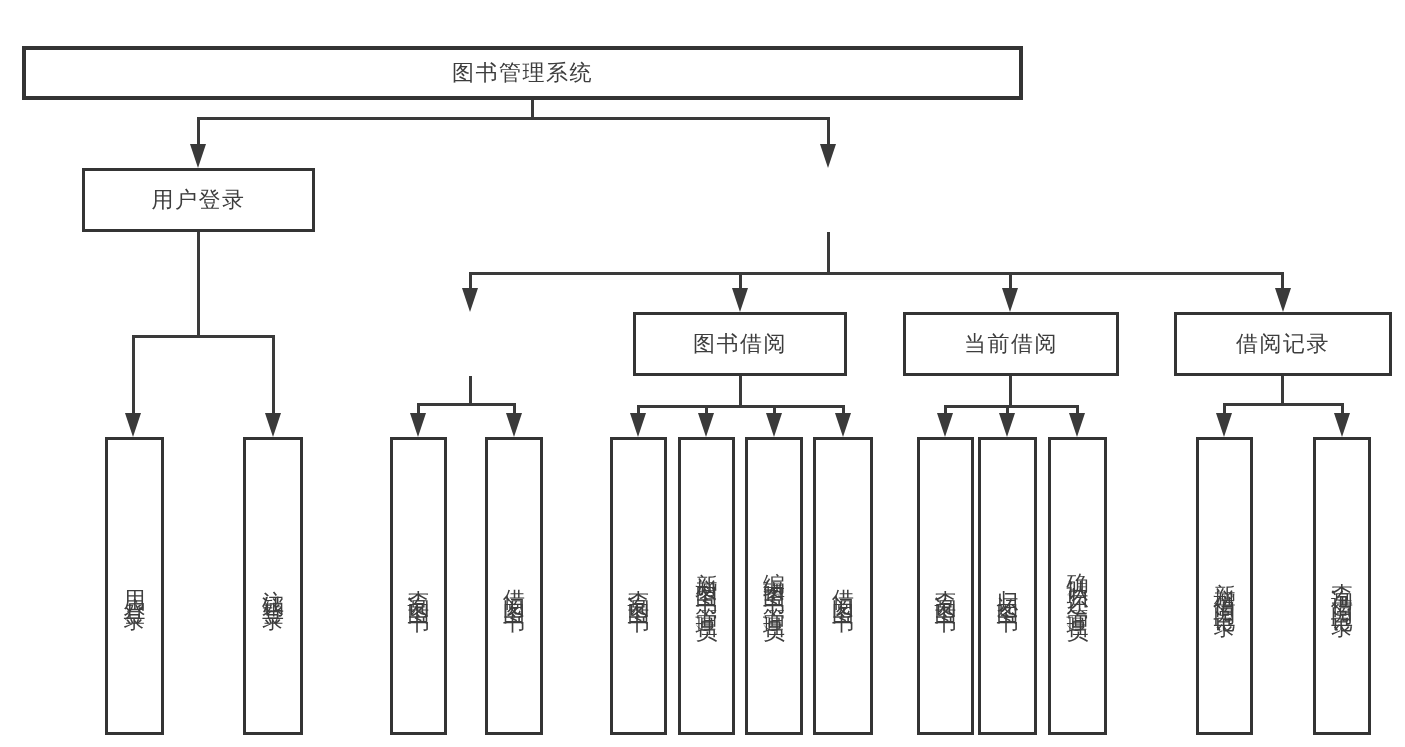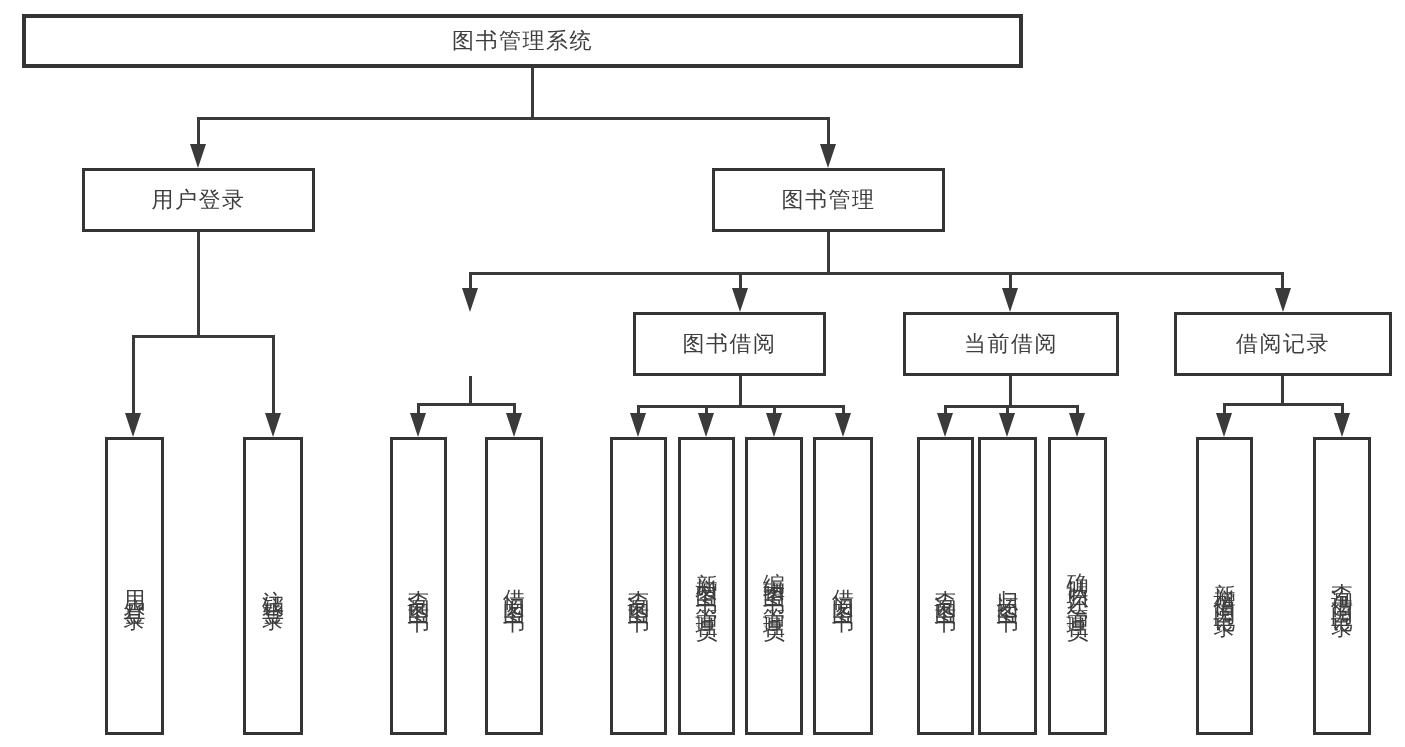--- a/index.html
+++ b/index.html
@@ -14,21 +14,21 @@
   .node {
     position: absolute;
     box-sizing: border-box;
     background: #fff;
     border: 3px solid var(--border, #343434);
     display: flex;
     align-items: center;
     justify-content: center;
     color: var(--text, #3d3d3d);
   }
-  .node.root { border-width: 4px; }
+  .node.root { border-width: 4px; margin-top: 32px; }
   .node .lbl {
     font-size: 22px;
     letter-spacing: 1.5px;
     white-space: nowrap;
   }
   .node.v .lbl {
     writing-mode: vertical-rl;
     text-orientation: mixed;
     font-size: 22px;
     letter-spacing: 7px;
@@ -111,30 +111,27 @@
     <div class="arrow" style="left: 999px; top: 413px;"></div>
     <div class="arrow" style="left: 1069px; top: 413px;"></div>
     <div class="arrow" style="left: 1216px; top: 413px;"></div>
     <div class="arrow" style="left: 1334px; top: 413px;"></div>
     <div class="node root" style="left: 22px; top: 14px; width: 1001px; height: 54px;">
       <span class="lbl">图书管理系统</span>
     </div>
     <div class="node" style="left: 82px; top: 168px; width: 233px; height: 64px;">
       <span class="lbl">用户登录</span>
     </div>
-    <div class="node" style="left: 712px; top: 168px; width: 233px; height: 64px;">
-      <span class="lbl">图书管理</span>
-    </div>
     <div class="node v" style="left: 105px; top: 437px; width: 59px; height: 298px;">
       <span class="lbl">用户登录</span>
     </div>
     <div class="node v" style="left: 243px; top: 437px; width: 60px; height: 298px;">
       <span class="lbl">注销登录</span>
     </div>
-    <div class="node" style="left: 633px; top: 312px; width: 193px; height: 64px;">
+    <div class="node" style="left: 633px; top: 312px; width: 214px; height: 64px;">
       <span class="lbl">图书借阅</span>
     </div>
     <div class="node" style="left: 903px; top: 312px; width: 216px; height: 64px;">
       <span class="lbl">当前借阅</span>
     </div>
     <div class="node" style="left: 1174px; top: 312px; width: 218px; height: 64px;">
       <span class="lbl">借阅记录</span>
     </div>
     <div class="node v" style="left: 390px; top: 437px; width: 57px; height: 298px;">
       <span class="lbl">查询图书</span>

